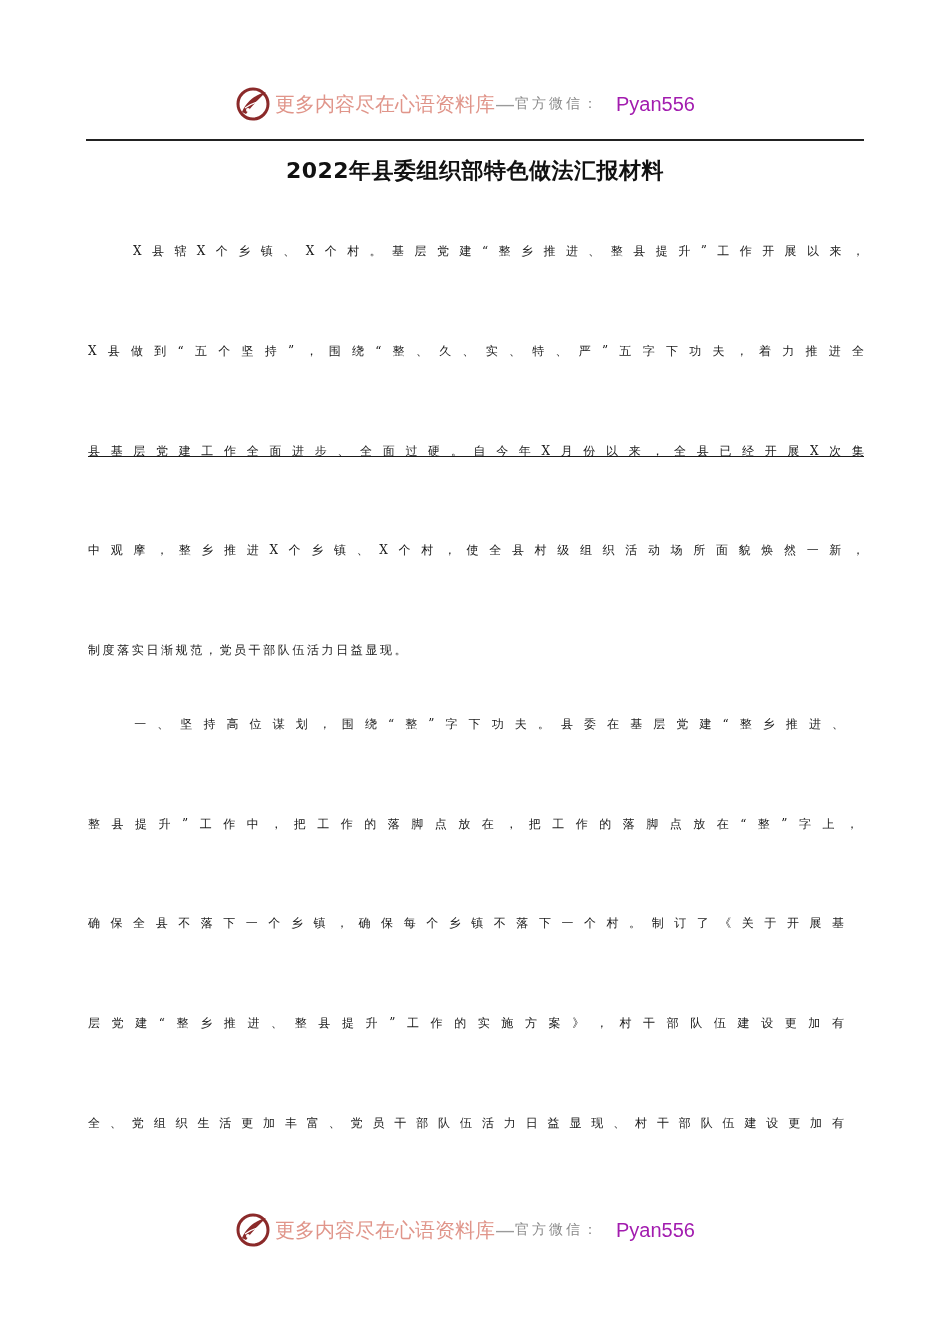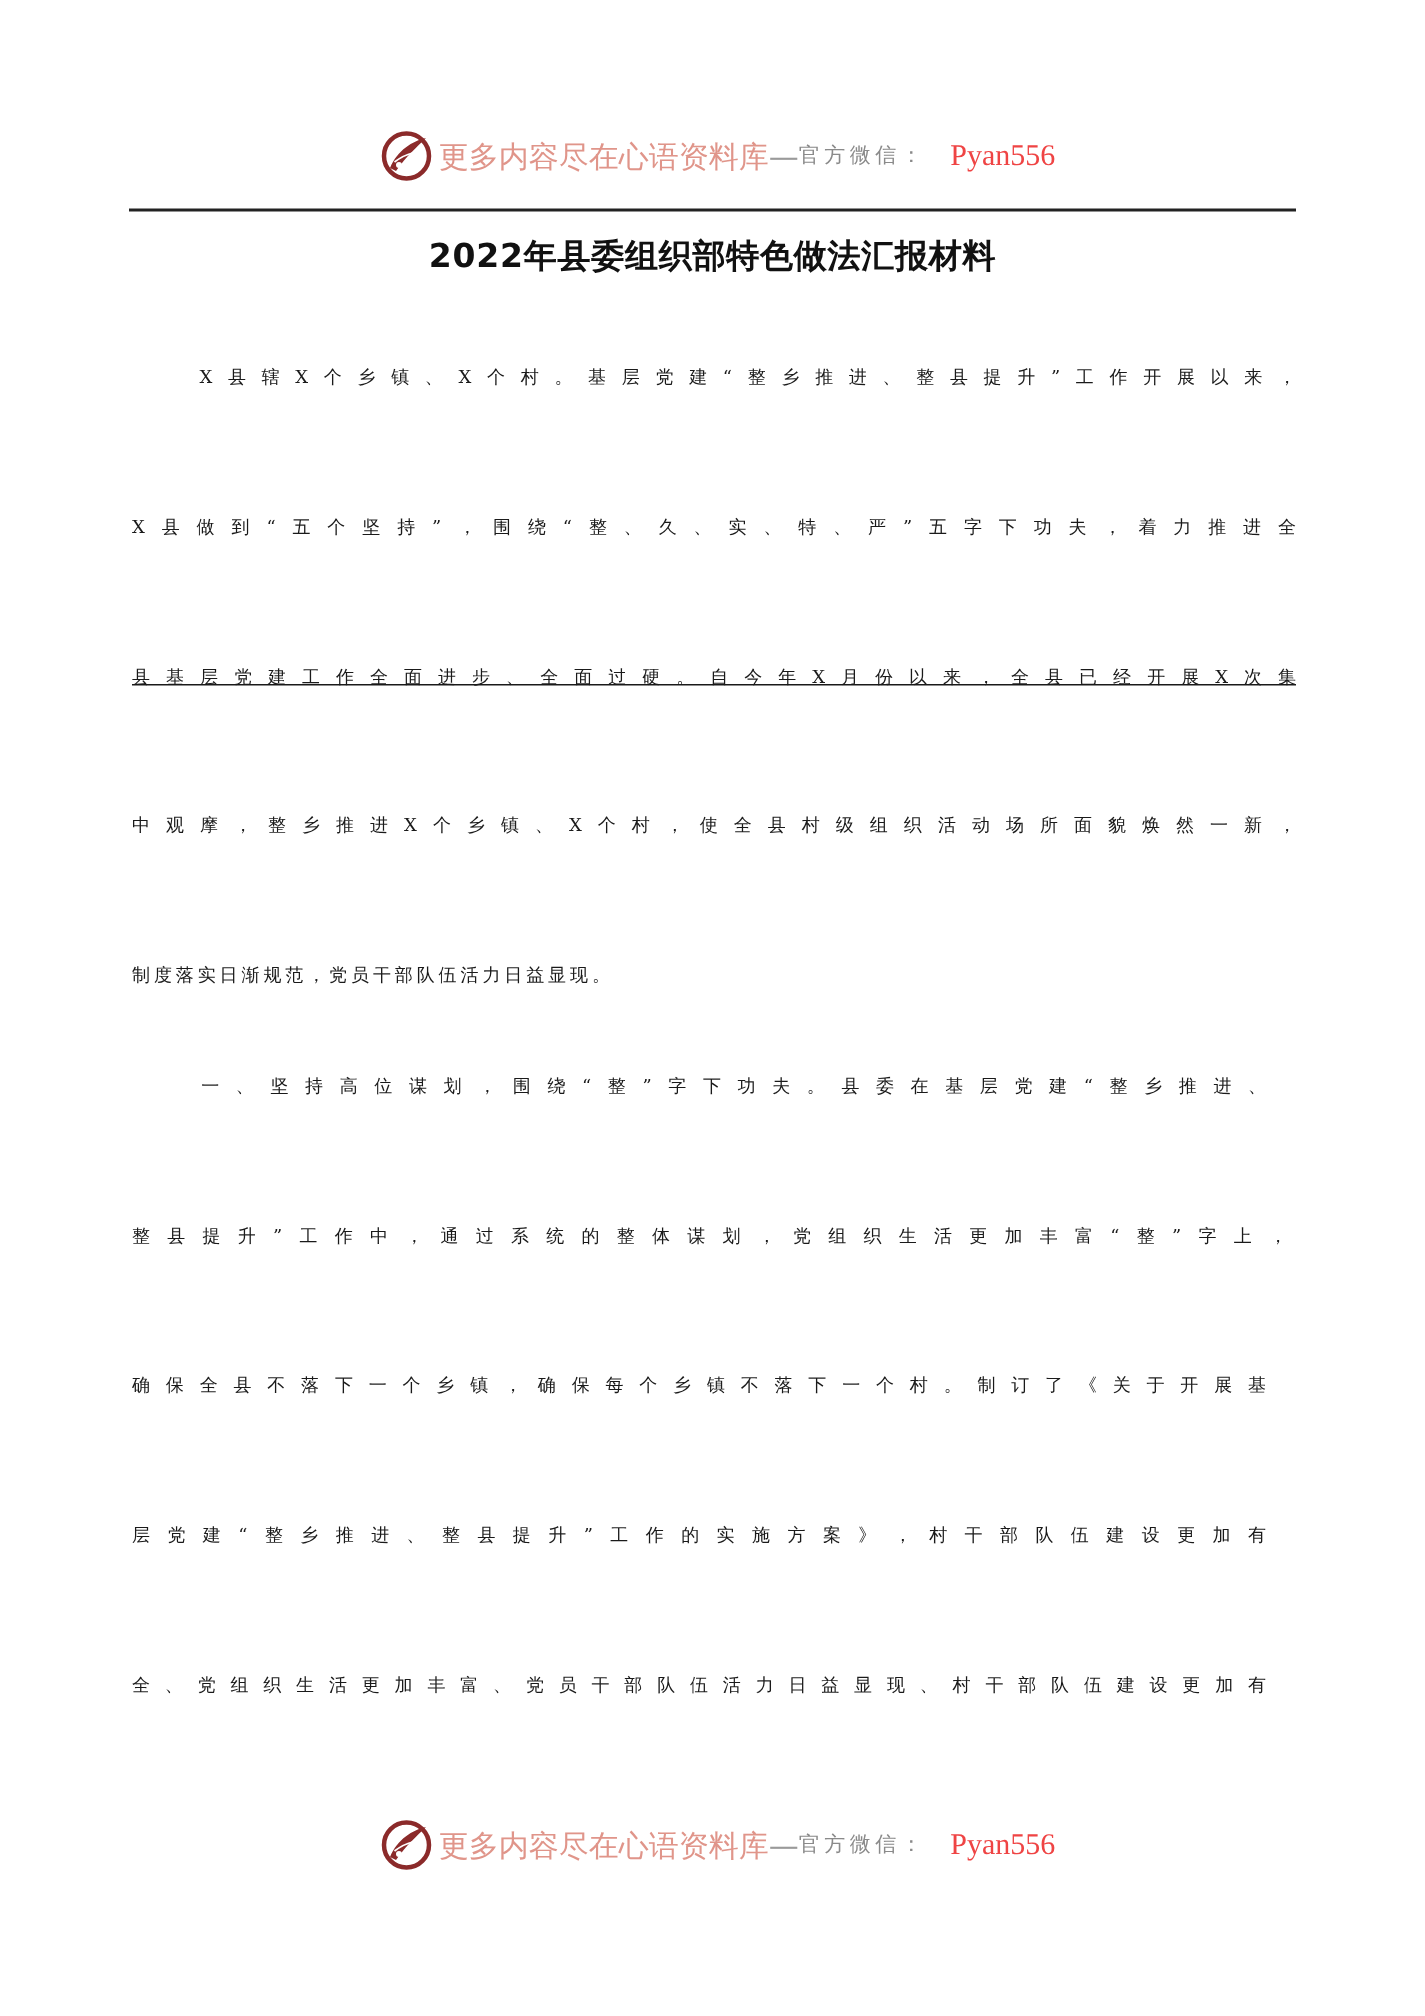--- a/index.html
+++ b/index.html
@@ -10,21 +10,21 @@
     body {
       width: 950px;
       height: 1344px;
       position: relative;
       overflow: hidden;
       font-family: "DejaVu Serif", "Liberation Serif", serif;
       color: #111111;
     }
     .watermark {
       position: absolute;
-      left: 17px;
+      left: 4px;
       width: 922px;
       height: 40px;
       display: flex;
       align-items: center;
       justify-content: center;
     }
     .watermark.top { top: 84px; }
     .watermark.bottom { top: 1210px; }
     .wm-logo {
       width: 36px;
@@ -43,23 +43,23 @@
       font-size: 20px;
       color: #9a9a9a;
     }
     .wm-official {
       font-family: Liberation Serif, serif;
       font-size: 14px;
       color: #8a8a8a;
       letter-spacing: 3px;
     }
     .wm-id {
-      font-family: Liberation Serif, serif;
+      font-family: Liberation Sans, sans-serif;
       font-size: 20px;
-      color: #ef4444;
+      color: #a21caf;
       margin-left: 16px;
     }
     .rule {
       position: absolute;
       left: 86px;
       top: 139px;
       width: 778px;
       height: 2px;
       background: #222222;
     }
@@ -111,21 +111,21 @@
 <div class="rule"></div>
 
 <div class="doc-title">2022年县委组织部特色做法汇报材料</div>
 
 <div class="line justify" style="top:236px;">　　X县辖X个乡镇、X个村。基层党建“整乡推进、整县提升”工作开展以来，</div>
 <div class="line justify" style="top:336px;">X县做到“五个坚持”，围绕“整、久、实、特、严”五字下功夫，着力推进全</div>
 <div class="line justify" style="top:436px;text-decoration:underline;">县基层党建工作全面进步、全面过硬。自今年X月份以来，全县已经开展X次集</div>
 <div class="line justify" style="top:535px;">中观摩，整乡推进X个乡镇、X个村，使全县村级组织活动场所面貌焕然一新，</div>
 <div class="line" style="top:635px;">制度落实日渐规范，党员干部队伍活力日益显现。</div>
 <div class="line justify" style="top:709px; width:756px;">　　一、坚持高位谋划，围绕“整”字下功夫。县委在基层党建“整乡推进、</div>
-<div class="line justify" style="top:809px; width:770px;">整县提升”工作中，通过系统的整体谋划，党组织生活更加丰富“整”字上，</div>
+<div class="line justify" style="top:809px; width:770px;">整县提升”工作中，把工作的落脚点放在，把工作的落脚点放在“整”字上，</div>
 <div class="line justify" style="top:908px; width:756px;">确保全县不落下一个乡镇，确保每个乡镇不落下一个村。制订了《关于开展基</div>
 <div class="line justify" style="top:1008px; width:756px;">层党建“整乡推进、整县提升”工作的实施方案》，村干部队伍建设更加有</div>
 <div class="line justify" style="top:1108px; width:756px;">全、党组织生活更加丰富、党员干部队伍活力日益显现、村干部队伍建设更加有</div>
 
 <div class="watermark bottom">
   <svg class="wm-logo" viewBox="0 0 36 36">
     <circle cx="18" cy="18" r="15" fill="none" stroke="#8b2a2a" stroke-width="3"></circle>
     <path d="M7 26 C12 14, 22 8, 31 6 C25 12, 18 18, 11 28 Z" fill="#8b2a2a"></path>
     <path d="M10 22 C14 19, 18 17, 22 16" stroke="#ffffff" stroke-width="1.2" fill="none"></path>
     <circle cx="13" cy="24" r="2" fill="#ffffff"></circle>

